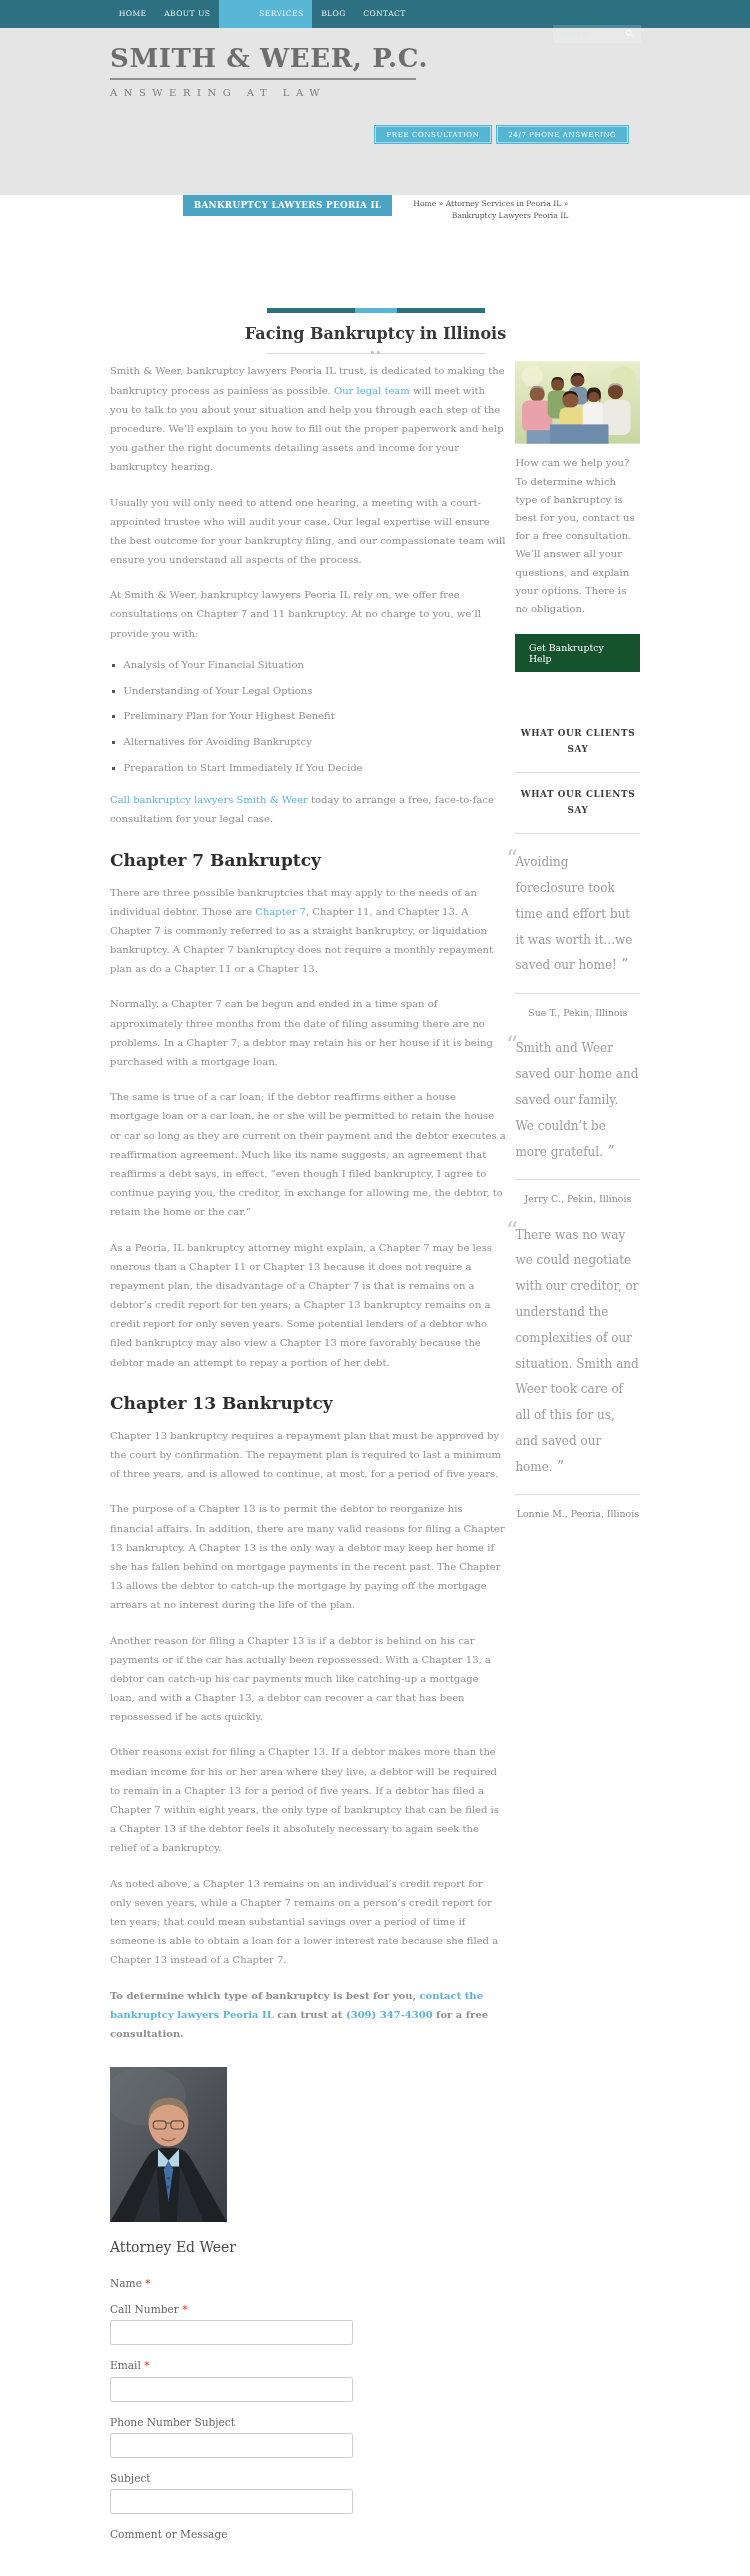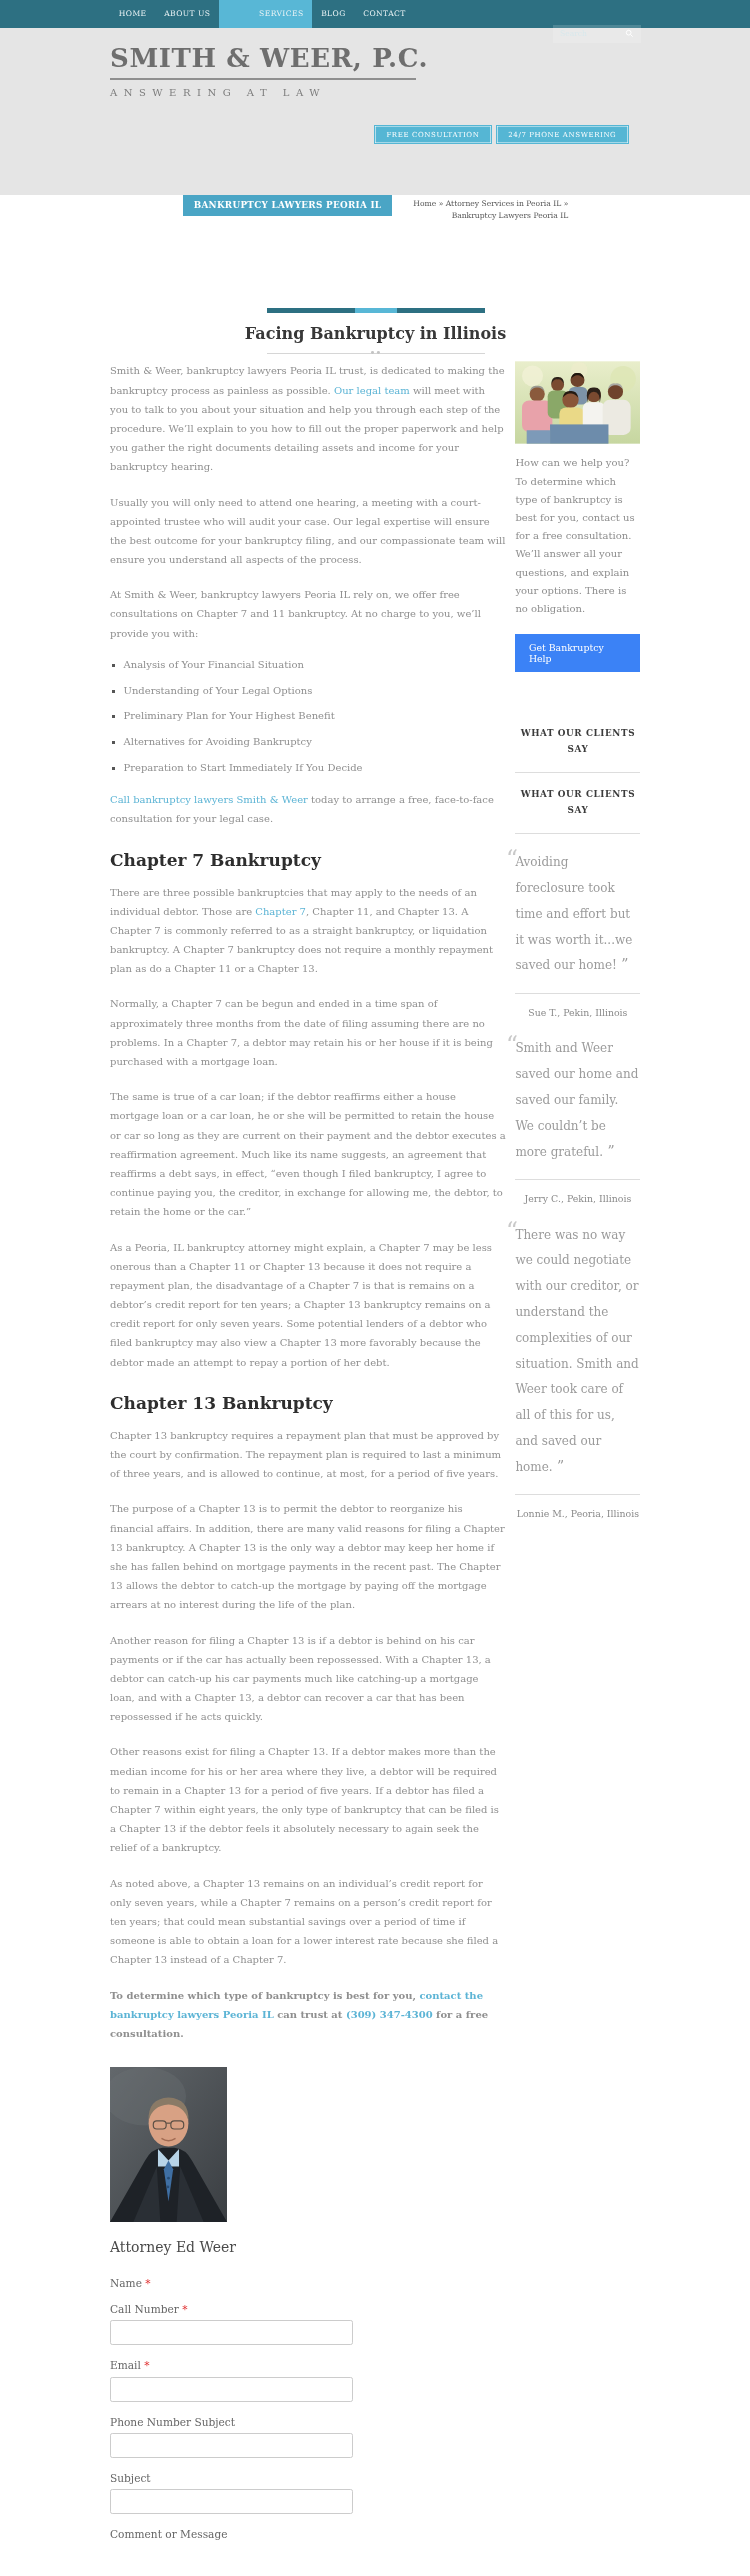--- a/index.html
+++ b/index.html
@@ -63,21 +63,21 @@
   .field-label { display:block; font-size:10.6px; color:#666; margin-bottom:5.3px; }
   .req { color:#e03131; }
   .input { height:25px; border:0.6px solid #ccc; border-radius:2.3px; width:243px; padding:0 5.9px; font-size:9.4px; font-family:"DejaVu Serif",serif; color:#555; background:#fff; }
   .name-row { display:flex; gap:9.4px; }
   .input.half { width:117px; }
   .sublabel { font-size:8.8px; color:#8a8a8a; margin-top:4.1px; }
 
   
   .family-photo { width:125px; height:83px; display:block; }
   .side-caption { margin-top:10px; font-size:10px; line-height:1.82; color:#8d8d8d; }
-  .help-btn { display:inline-block; margin-top:16.4px; background:#3b82f6; color:#fff; font-size:9.4px; padding:7.6px 13.5px; }
+  .help-btn { display:inline-block; margin-top:16.4px; background:#14532d; color:#fff; font-size:9.4px; padding:7.6px 13.5px; }
   .widget-area { margin-top:53px; }
   .widget-title { text-align:center; font-size:8.8px; font-weight:bold; color:#3c3c3c; letter-spacing:0.6px; line-height:1.9; }
   .side-divider { height:0.6px; background:#ddd; margin:13.5px 0; }
   .testimonial { position:relative; padding-top:3.5px; }
   .open-quote { position:absolute; left:-9.4px; top:1.2px; font-size:23.5px; color:#c9c9c9; line-height:1; }
   .quote-text { font-size:12px; line-height:2.15; color:#9b9b9b; }
   .quote-text::after { content:"\0020\201D"; font-size:14px; line-height:0; font-style:normal; }
   .attribution { text-align:center; font-size:9.4px; color:#8a8a8a; }
 </style>
 </head>

